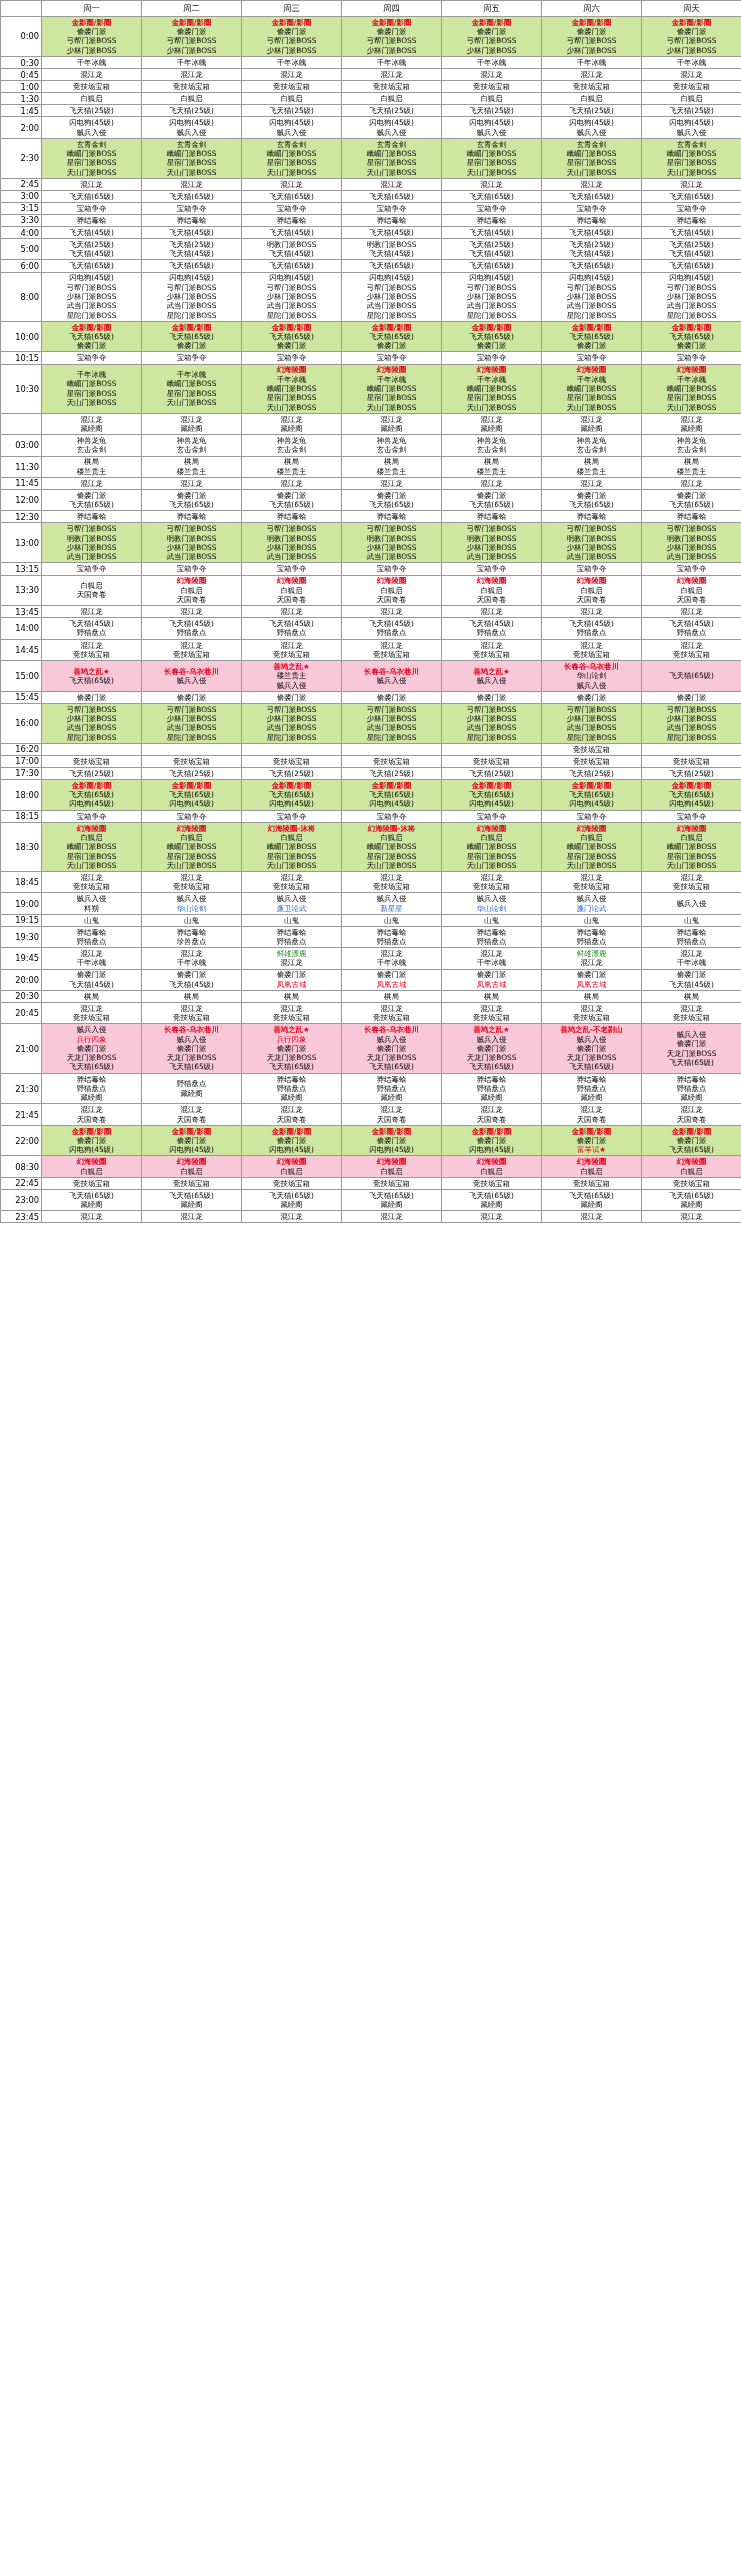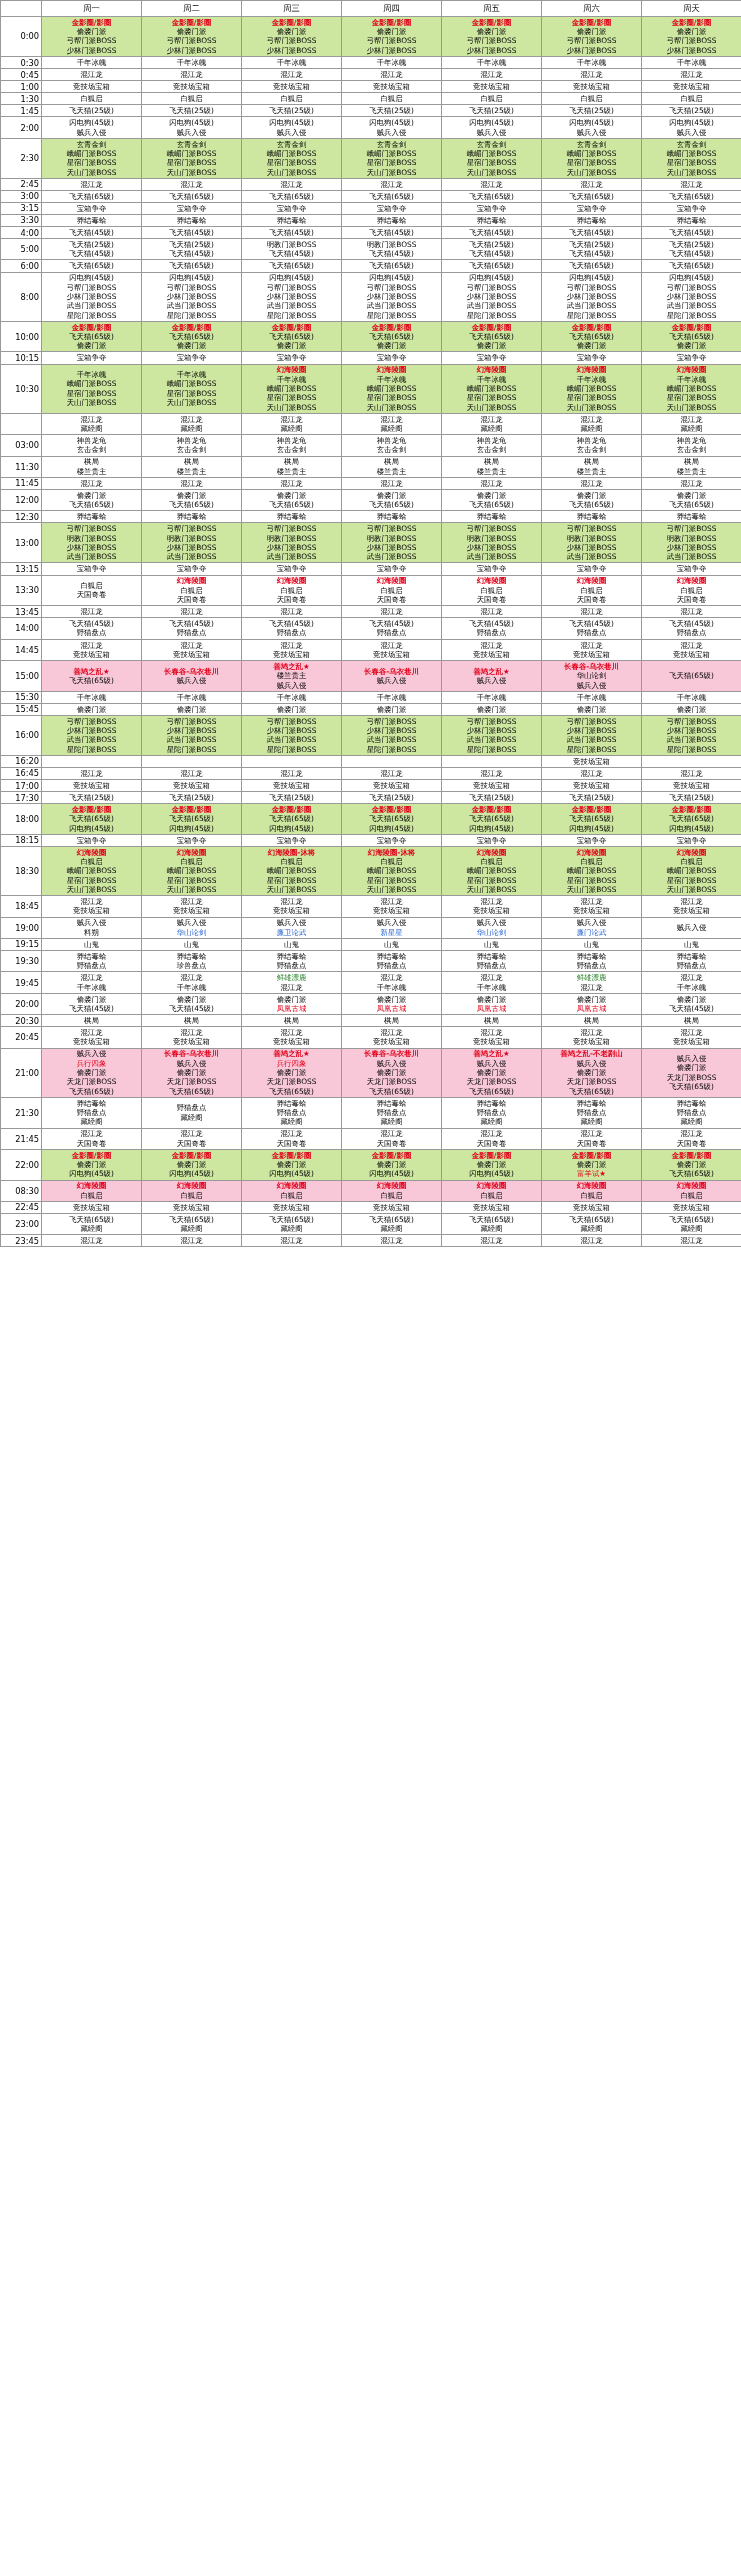--- a/index.html
+++ b/index.html
@@ -1022,44 +1022,20 @@
           <td class="cell bg-pink">
             <span class="ev t-red b">长春谷-乌衣巷川</span>
             <span class="ev t-black">华山论剑</span>
             <span class="ev t-black">贼兵入侵</span>
           </td>
           <td class="cell bg-pink">
             <span class="ev t-black">飞天猫(65级)</span>
           </td>
         </tr>
         <tr>
-          <td class="timecell">15:30</td>
-          <td class="cell bg-white">
-            <span class="ev t-black">千年冰魄</span>
-          </td>
-          <td class="cell bg-white">
-            <span class="ev t-black">千年冰魄</span>
-          </td>
-          <td class="cell bg-white">
-            <span class="ev t-black">千年冰魄</span>
-          </td>
-          <td class="cell bg-white">
-            <span class="ev t-black">千年冰魄</span>
-          </td>
-          <td class="cell bg-white">
-            <span class="ev t-black">千年冰魄</span>
-          </td>
-          <td class="cell bg-white">
-            <span class="ev t-black">千年冰魄</span>
-          </td>
-          <td class="cell bg-white">
-            <span class="ev t-black">千年冰魄</span>
-          </td>
-        </tr>
-        <tr>
           <td class="timecell">15:45</td>
           <td class="cell bg-white">
             <span class="ev t-black">偷袭门派</span>
           </td>
           <td class="cell bg-white">
             <span class="ev t-black">偷袭门派</span>
           </td>
           <td class="cell bg-white">
             <span class="ev t-black">偷袭门派</span>
           </td>
@@ -1127,44 +1103,20 @@
           <td class="cell bg-white">&nbsp;</td>
           <td class="cell bg-white">&nbsp;</td>
           <td class="cell bg-white">&nbsp;</td>
           <td class="cell bg-white">&nbsp;</td>
           <td class="cell bg-white">
             <span class="ev t-black">竞技场宝箱</span>
           </td>
           <td class="cell bg-white">&nbsp;</td>
         </tr>
         <tr>
-          <td class="timecell">16:45</td>
-          <td class="cell bg-white">
-            <span class="ev t-black">混江龙</span>
-          </td>
-          <td class="cell bg-white">
-            <span class="ev t-black">混江龙</span>
-          </td>
-          <td class="cell bg-white">
-            <span class="ev t-black">混江龙</span>
-          </td>
-          <td class="cell bg-white">
-            <span class="ev t-black">混江龙</span>
-          </td>
-          <td class="cell bg-white">
-            <span class="ev t-black">混江龙</span>
-          </td>
-          <td class="cell bg-white">
-            <span class="ev t-black">混江龙</span>
-          </td>
-          <td class="cell bg-white">
-            <span class="ev t-black">混江龙</span>
-          </td>
-        </tr>
-        <tr>
           <td class="timecell">17:00</td>
           <td class="cell bg-white">
             <span class="ev t-black">竞技场宝箱</span>
           </td>
           <td class="cell bg-white">
             <span class="ev t-black">竞技场宝箱</span>
           </td>
           <td class="cell bg-white">
             <span class="ev t-black">竞技场宝箱</span>
           </td>

